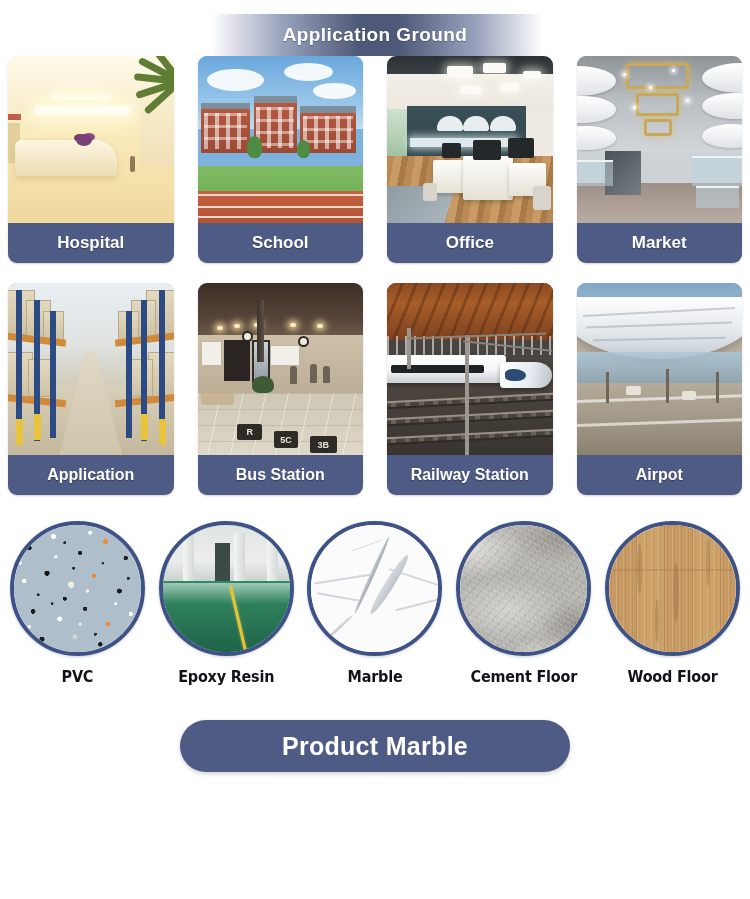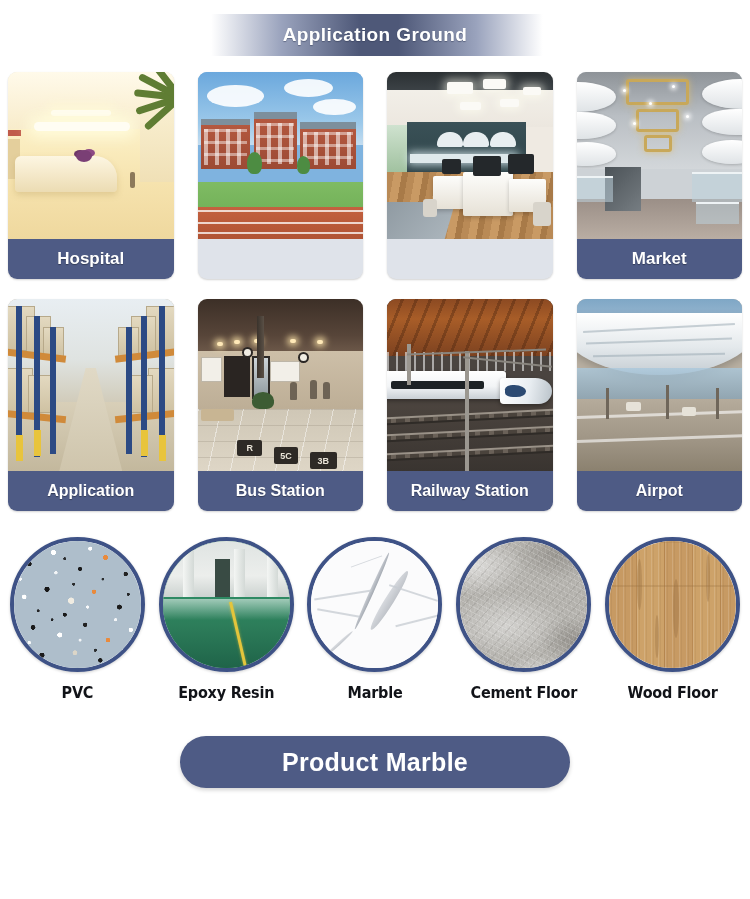--- a/index.html
+++ b/index.html
@@ -19,21 +19,21 @@
     background: linear-gradient(to right,
        #ffffff 0%, #ffffff 8%, #9aa3bd 26%, #4e5878 46%,
        #4e5878 56%, #9aa3bd 76%, #ffffff 93%, #ffffff 100%);
   }
   .banner-title {
     color: #ffffff; font-size: 19px; font-weight: bold;
     letter-spacing: .4px; text-shadow: 0 1px 1px rgba(40,48,75,.45);
   }
 
   
-  .grid { display: flex; gap: 24px; padding: 0 8px; margin-top: 16px; }
+  .grid { display: flex; gap: 24px; padding: 0 8px; }
   .grid.row2 { margin-top: 20px; }
   .card {
     position: relative; flex: 1 1 0; height: 207px;
     border-radius: 9px; overflow: hidden;
     background: #dfe3ea;
     box-shadow: 0 1px 2px rgba(0,0,0,.18);
   }
   .card .photo { position: absolute; inset: 0 0 40px 0; overflow: hidden; }
   .card .label {
     position: absolute; left: 0; right: 0; bottom: 0; height: 40px;
@@ -390,20 +390,21 @@
           <div class="sch-bld" style="left:62%;top:34%;width:34%;height:24%"></div>
           <div class="sch-tree" style="left:30%;top:48%;width:9%;height:13%"></div>
           <div class="sch-tree" style="left:60%;top:50%;width:8%;height:11%"></div>
           <div class="sch-field"></div>
           <div class="sch-track"></div>
           <div class="sch-line" style="left:0;right:0;bottom:16%"></div>
           <div class="sch-line" style="left:0;right:0;bottom:9%"></div>
           <div class="sch-line" style="left:0;right:0;bottom:3%"></div>
         </div>
       </div>
+      <div class="label">School</div>
     </div>
 
     <div class="card">
       <div class="photo">
         <div class="off">
           <div class="off-ceil"></div>
           <div class="off-panel" style="left:36%;top:6%;width:16%;height:7%"></div>
           <div class="off-panel" style="left:58%;top:4%;width:14%;height:6%"></div>
           <div class="off-panel" style="left:44%;top:18%;width:13%;height:5%"></div>
           <div class="off-panel" style="left:68%;top:16%;width:12%;height:5%"></div>
@@ -419,20 +420,21 @@
           <div class="off-desk" style="left:28%;top:62%;width:22%;height:20%"></div>
           <div class="off-desk" style="left:46%;top:60%;width:30%;height:26%"></div>
           <div class="off-desk" style="left:74%;top:64%;width:22%;height:20%"></div>
           <div class="off-mon" style="left:52%;top:50%;width:17%;height:12%"></div>
           <div class="off-mon" style="left:73%;top:49%;width:16%;height:12%"></div>
           <div class="off-mon" style="left:33%;top:52%;width:12%;height:9%"></div>
           <div class="off-chair" style="left:88%;top:78%;width:11%;height:14%"></div>
           <div class="off-chair" style="left:22%;top:76%;width:8%;height:11%"></div>
         </div>
       </div>
+      <div class="label">Office</div>
     </div>
 
     <div class="card">
       <div class="photo">
         <div class="mkt">
           <div class="mkt-ceil"></div>
           <div class="mkt-gold" style="left:30%;top:4%;width:38%;height:16%"></div>
           <div class="mkt-gold" style="left:36%;top:22%;width:26%;height:14%"></div>
           <div class="mkt-gold" style="left:41%;top:38%;width:17%;height:10%"></div>
           <div class="mkt-rib" style="left:-22%;top:6%;width:46%;height:18%"></div>

